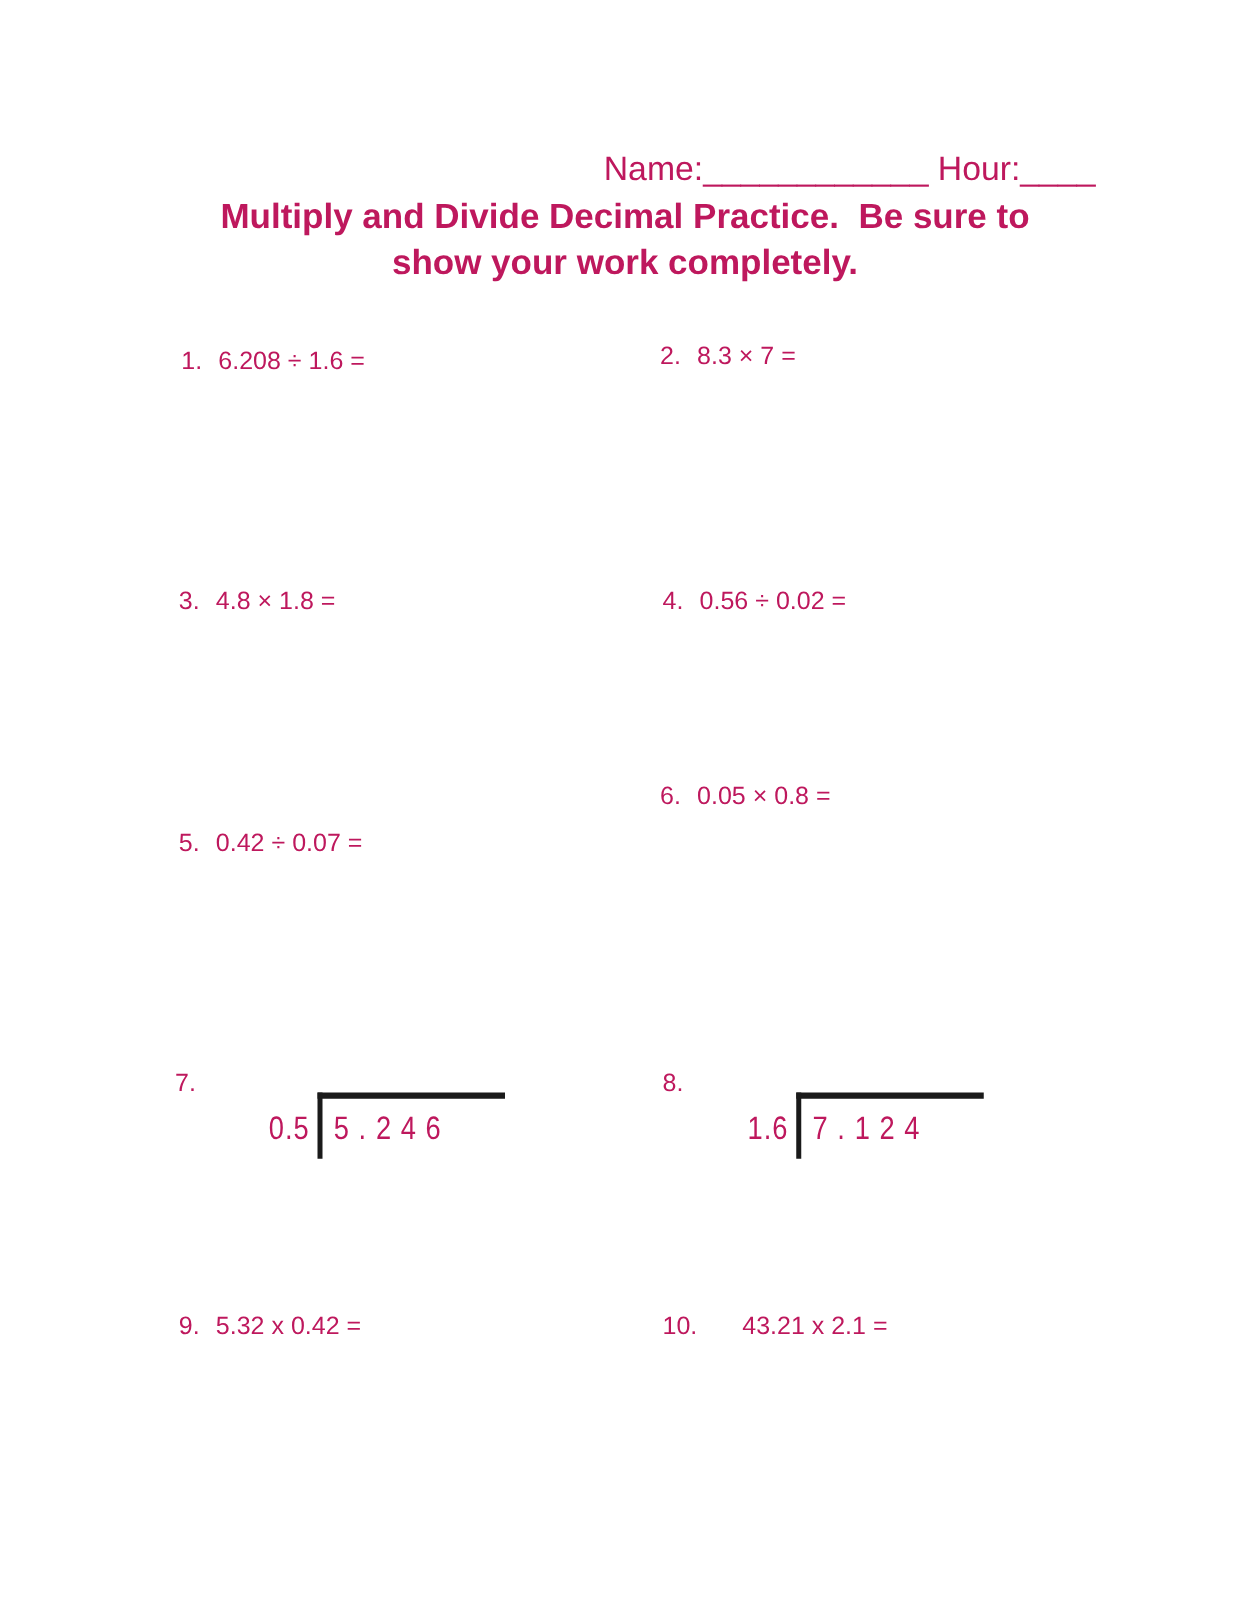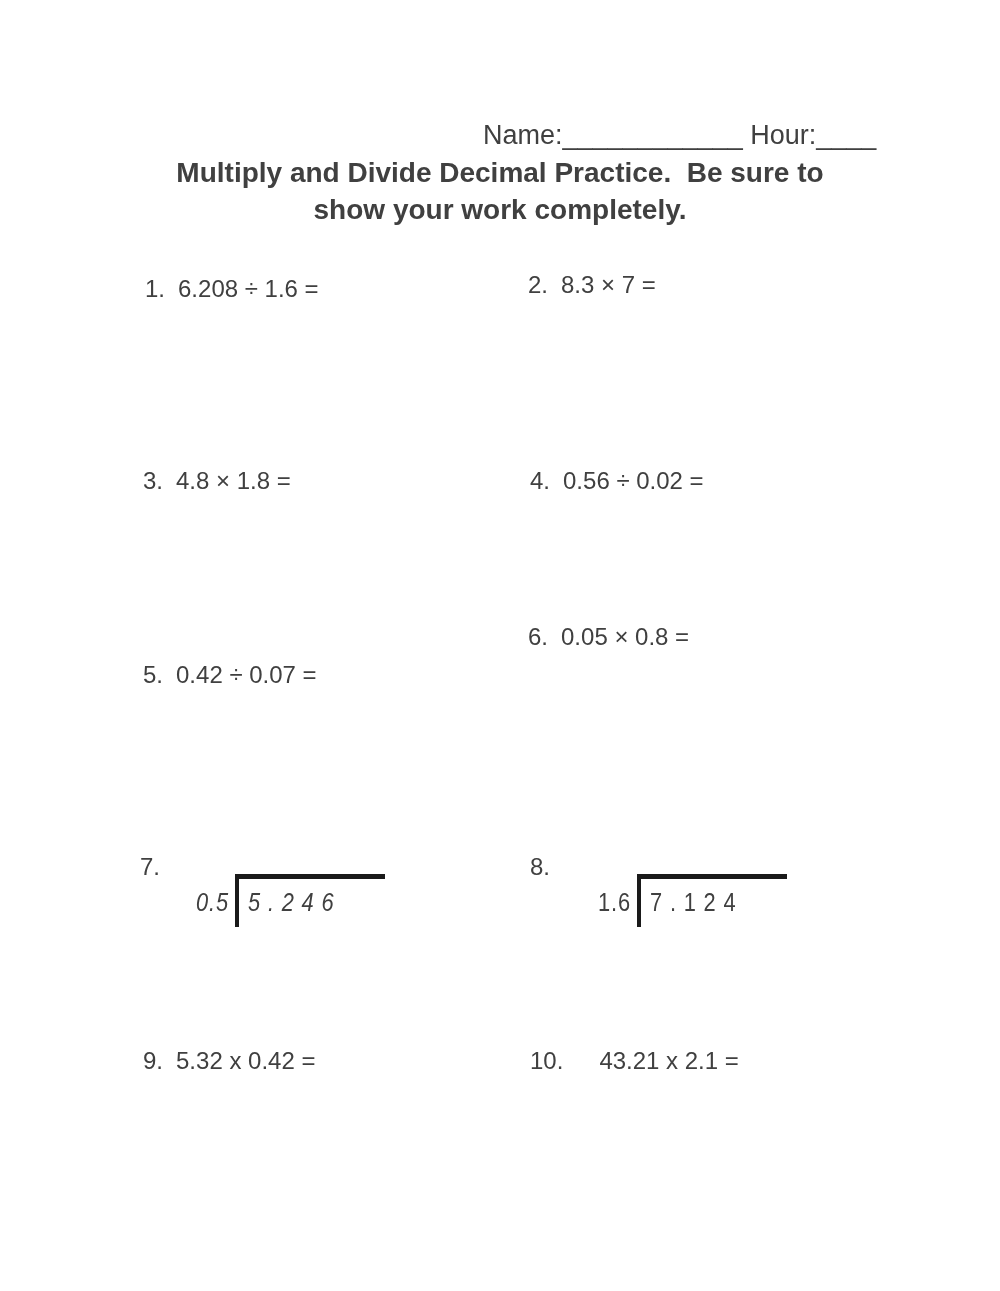--- a/index.html
+++ b/index.html
@@ -5,21 +5,21 @@
   html, body {
     margin: 0;
     padding: 0;
     background: #ffffff;
   }
   .sheet {
     position: relative;
     width: 1000px;
     height: 1291px;
     background: #ffffff;
-    color: #404040;
+    color: #be185d;
     font-family: "Liberation Sans", "DejaVu Sans", sans-serif;
     overflow: hidden;
   }
   
   .name-line {
     position: absolute;
     left: 483px;
     top: 118px;
     font-size: 27px;
     line-height: 34px;
@@ -33,21 +33,21 @@
     width: 1000px;
     text-align: center;
     font-weight: bold;
     font-size: 28px;
     line-height: 37px;
   }
   .title .tline { white-space: pre; }
   
   .prob {
     position: absolute;
-    font-size: 24px;
+    font-size: 20px;
     line-height: 34px;
     white-space: pre;
   }
   .prob .expr { margin-left: 13px; }
   .prob .expr.wide { margin-left: 36px; }
   
   .ldiv {
     position: absolute;
     display: flex;
     align-items: baseline;
@@ -82,21 +82,21 @@
   <div class="prob" style="left:145px; top:272px;"><span class="num">1.</span><span class="expr">6.208 ÷ 1.6 =</span></div>
   <div class="prob" style="left:528px; top:268px;"><span class="num">2.</span><span class="expr">8.3 × 7 =</span></div>
 
   <div class="prob" style="left:143px; top:464px;"><span class="num">3.</span><span class="expr">4.8 × 1.8 =</span></div>
   <div class="prob" style="left:530px; top:464px;"><span class="num">4.</span><span class="expr">0.56 ÷ 0.02 =</span></div>
 
   <div class="prob" style="left:143px; top:658px;"><span class="num">5.</span><span class="expr">0.42 ÷ 0.07 =</span></div>
   <div class="prob" style="left:528px; top:620px;"><span class="num">6.</span><span class="expr">0.05 × 0.8 =</span></div>
 
   <div class="prob" style="left:140px; top:850px;"><span class="num">7.</span></div>
-  <div class="ldiv" style="left:196px; top:874px;font-style:italic;"><span class="divisor"><span class="squeeze">0.5</span></span><span class="dividend"><span class="squeeze">5 . 2 4 6</span></span></div>
+  <div class="ldiv" style="left:215px; top:874px;"><span class="divisor"><span class="squeeze">0.5</span></span><span class="dividend"><span class="squeeze">5 . 2 4 6</span></span></div>
 
   <div class="prob" style="left:530px; top:850px;"><span class="num">8.</span></div>
   <div class="ldiv" style="left:598px; top:874px;text-align:center;"><span class="divisor"><span class="squeeze">1.6</span></span><span class="dividend"><span class="squeeze">7 . 1 2 4</span></span></div>
 
   <div class="prob" style="left:143px; top:1044px;"><span class="num">9.</span><span class="expr">5.32 x 0.42 =</span></div>
   <div class="prob" style="left:530px; top:1044px;"><span class="num">10.</span><span class="expr wide">43.21 x 2.1 =</span></div>
 
 </div>
 
 </body></html>

